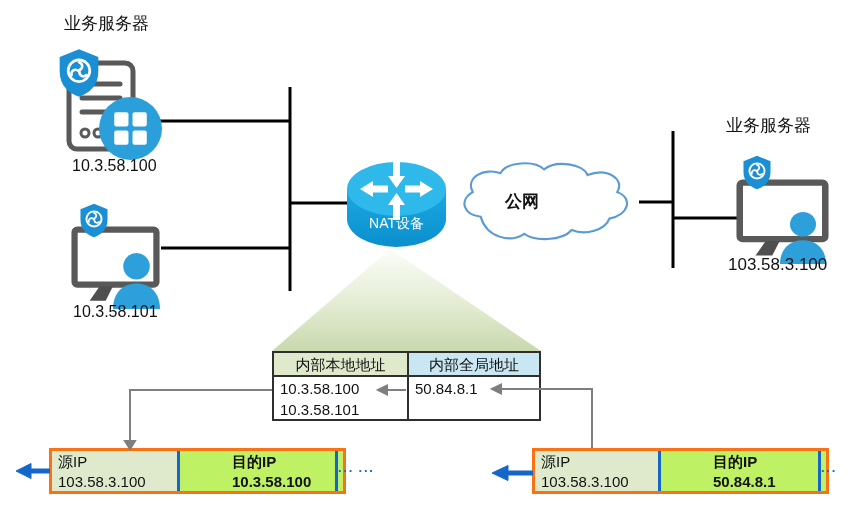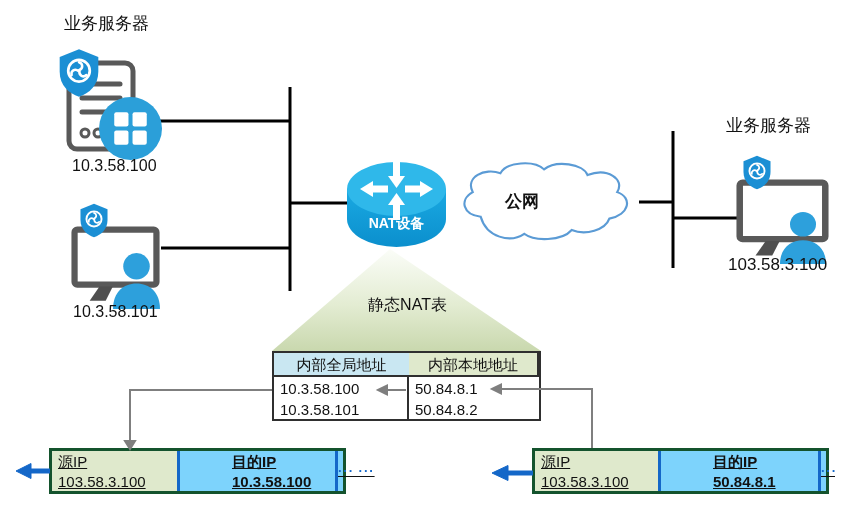--- a/index.html
+++ b/index.html
@@ -26,37 +26,37 @@
   #nat-table .hcell{
     box-sizing:border-box;border-bottom:2px solid #2f2f2f;text-align:center;
     font-size:15px;line-height:23px;white-space:nowrap;
   }
   #nat-table .h-local{background:#dfe9cc;border-right:2px solid #2f2f2f;}
   #nat-table .h-global{background:#c9e7f2;}
   #nat-table .bcell{box-sizing:border-box;padding:1px 0 0 6px;font-size:15px;line-height:21px;}
   #nat-table .b-local{border-right:2px solid #2f2f2f;}
   
   .packet{
-    display:flex;box-sizing:border-box;border:3px solid #14532d;background:#7dd3fc;text-decoration:underline;
+    display:flex;box-sizing:border-box;border:3px solid #f97316;background:#bef264;
   }
   .packet .cell{box-sizing:border-box;padding:1px 0 0 6px;font-size:15px;line-height:20px;white-space:nowrap;}
   .packet .src{background:#dfe9cc;border-right:3px solid #1467c8;}
   .packet .dst{font-weight:bold;border-right:3px solid #1467c8;margin-left:46px;}
   .packet .more{
     flex:1;display:flex;align-items:center;justify-content:center;padding:0;
     color:#1467c8;font-weight:bold;font-size:13px;letter-spacing:1px;
   }
   #packet-left{left:49px;top:448px;width:297px;height:46px;}
   #packet-left .src{flex:0 0 128px;}
   #packet-left .dst{flex:0 0 112px;}
   #packet-right{left:532px;top:448px;width:297px;height:46px;}
   #packet-right .src{flex:0 0 126px;}
   #packet-right .dst{flex:0 0 114px;}
   #nat-device-label{left:345px;top:215px;width:103px;text-align:center;color:#fff;
-    font-weight:bold;font-size:14px;}
+    font-weight:normal;font-size:14px;}
   #cloud-label{left:505px;top:190px;width:72px;text-align:left;font-weight:bold;font-size:17px;}.z1{z-index:1}.z2{z-index:2}.z3{z-index:3}.z4{z-index:4}.z5{z-index:5}
 </style>
 </head>
 <body>
 
 <div id="canvas">
 
   <svg width="0" height="0" style="position:absolute">
     <defs>
       <symbol id="sym-shield" viewBox="0 0 40 44">
@@ -180,31 +180,29 @@
       <use href="#sym-monitor"></use>
     </svg>
   <svg class="abs z4" style="left:779px;top:211px" width="48" height="53">
       <use href="#sym-person"></use>
     </svg>
   <svg class="abs z5" style="left:741px;top:155px" width="32" height="35">
       <use href="#sym-shield"></use>
     </svg>
   <div class="abs z5 ip" style="left:728px;top:255px;font-size:17px">103.58.3.100</div>
 
-  <div class="abs z2" id="funnel-title">静态NAT表</div>
   <div class="abs z2" id="nat-table">
+    <div class="hcell h-local">内部本地地址</div>
     <div class="hcell h-global">内部全局地址</div>
-    <div class="hcell h-local">内部本地地址</div>
     <div class="bcell b-local">
       <div>10.3.58.100</div>
       <div>10.3.58.101</div>
     </div>
     <div class="bcell">
       <div>50.84.8.1</div>
-      <div>50.84.8.2</div>
     </div>
   </div>
 
   <div class="abs z2 packet" id="packet-left">
     <div class="cell src">
       <div>源IP</div>
       <div>103.58.3.100</div>
     </div>
     <div class="cell dst">
       <div>目的IP</div>

